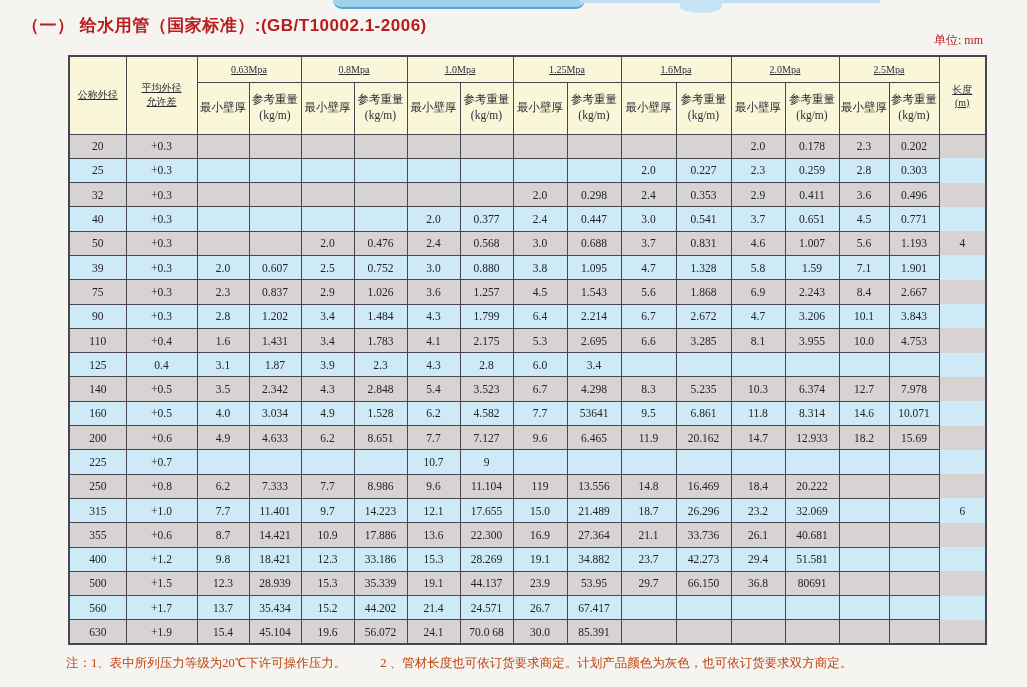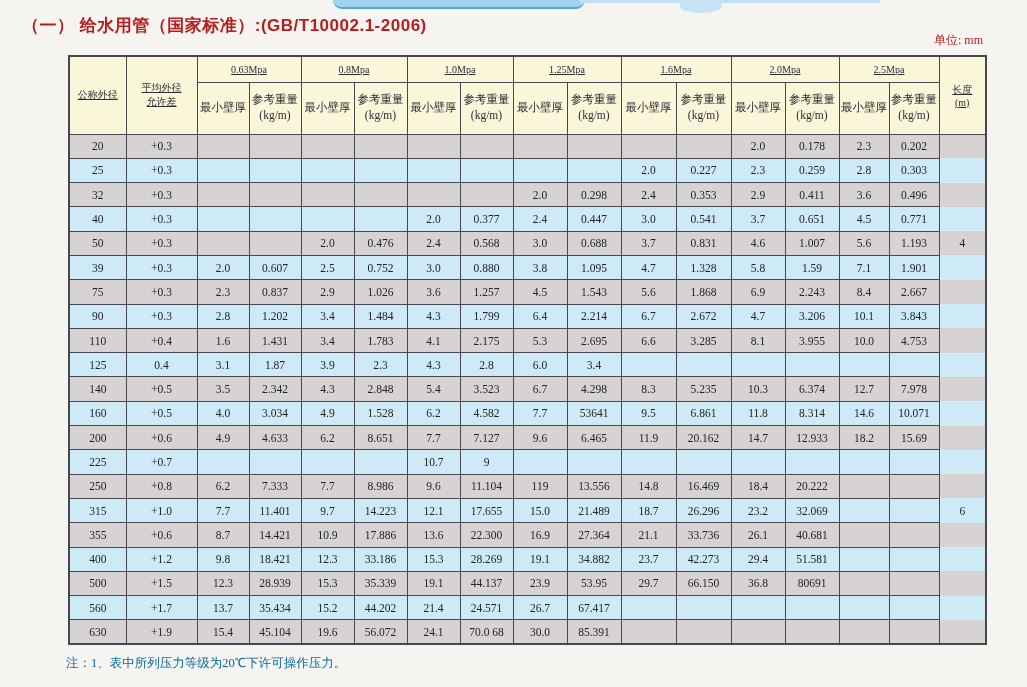--- a/index.html
+++ b/index.html
@@ -55,21 +55,21 @@
   thead th { background: #faf6d9; color: #2c2c34; }
   tr.group-row th { height: 26px; font-size: 10px; text-decoration: underline; }
   tr.sub-row th { height: 52px; line-height: 1.35; }
   tbody td { height: 24.3px; color: #22222b; }
   tr.r-gray td { background: #d7d3d2; }
   tr.r-blue td { background: #cdeaf6; }
   td.len { border-top: hidden; }
   tbody tr.first-data td.len { border-top: 1px solid #474752; }
   .notes {
     position: absolute; left: 66px; top: 655px;
-    font-size: 12.5px; color: #0369a1;
+    font-size: 12.5px; color: #c2410c;
     display: flex; gap: 34px; white-space: nowrap;
   }
 </style>
 </head>
 <body>
 
 <div class="page">
   <div class="deco-pill"></div>
   <div class="deco-line"></div>
   <div class="deco-blob"></div>
@@ -527,14 +527,15 @@
             <td></td>
             <td></td>
             <td class="len"></td>
           </tr>
         </tbody>
     </table>
   </div>
 
   <div class="notes">
     <span>注：1、表中所列压力等级为20℃下许可操作压力。</span>
+    <span>2 、管材长度也可依订货要求商定。计划产品颜色为灰色，也可依订货要求双方商定。</span>
   </div>
 </div>
 
 </body></html>

